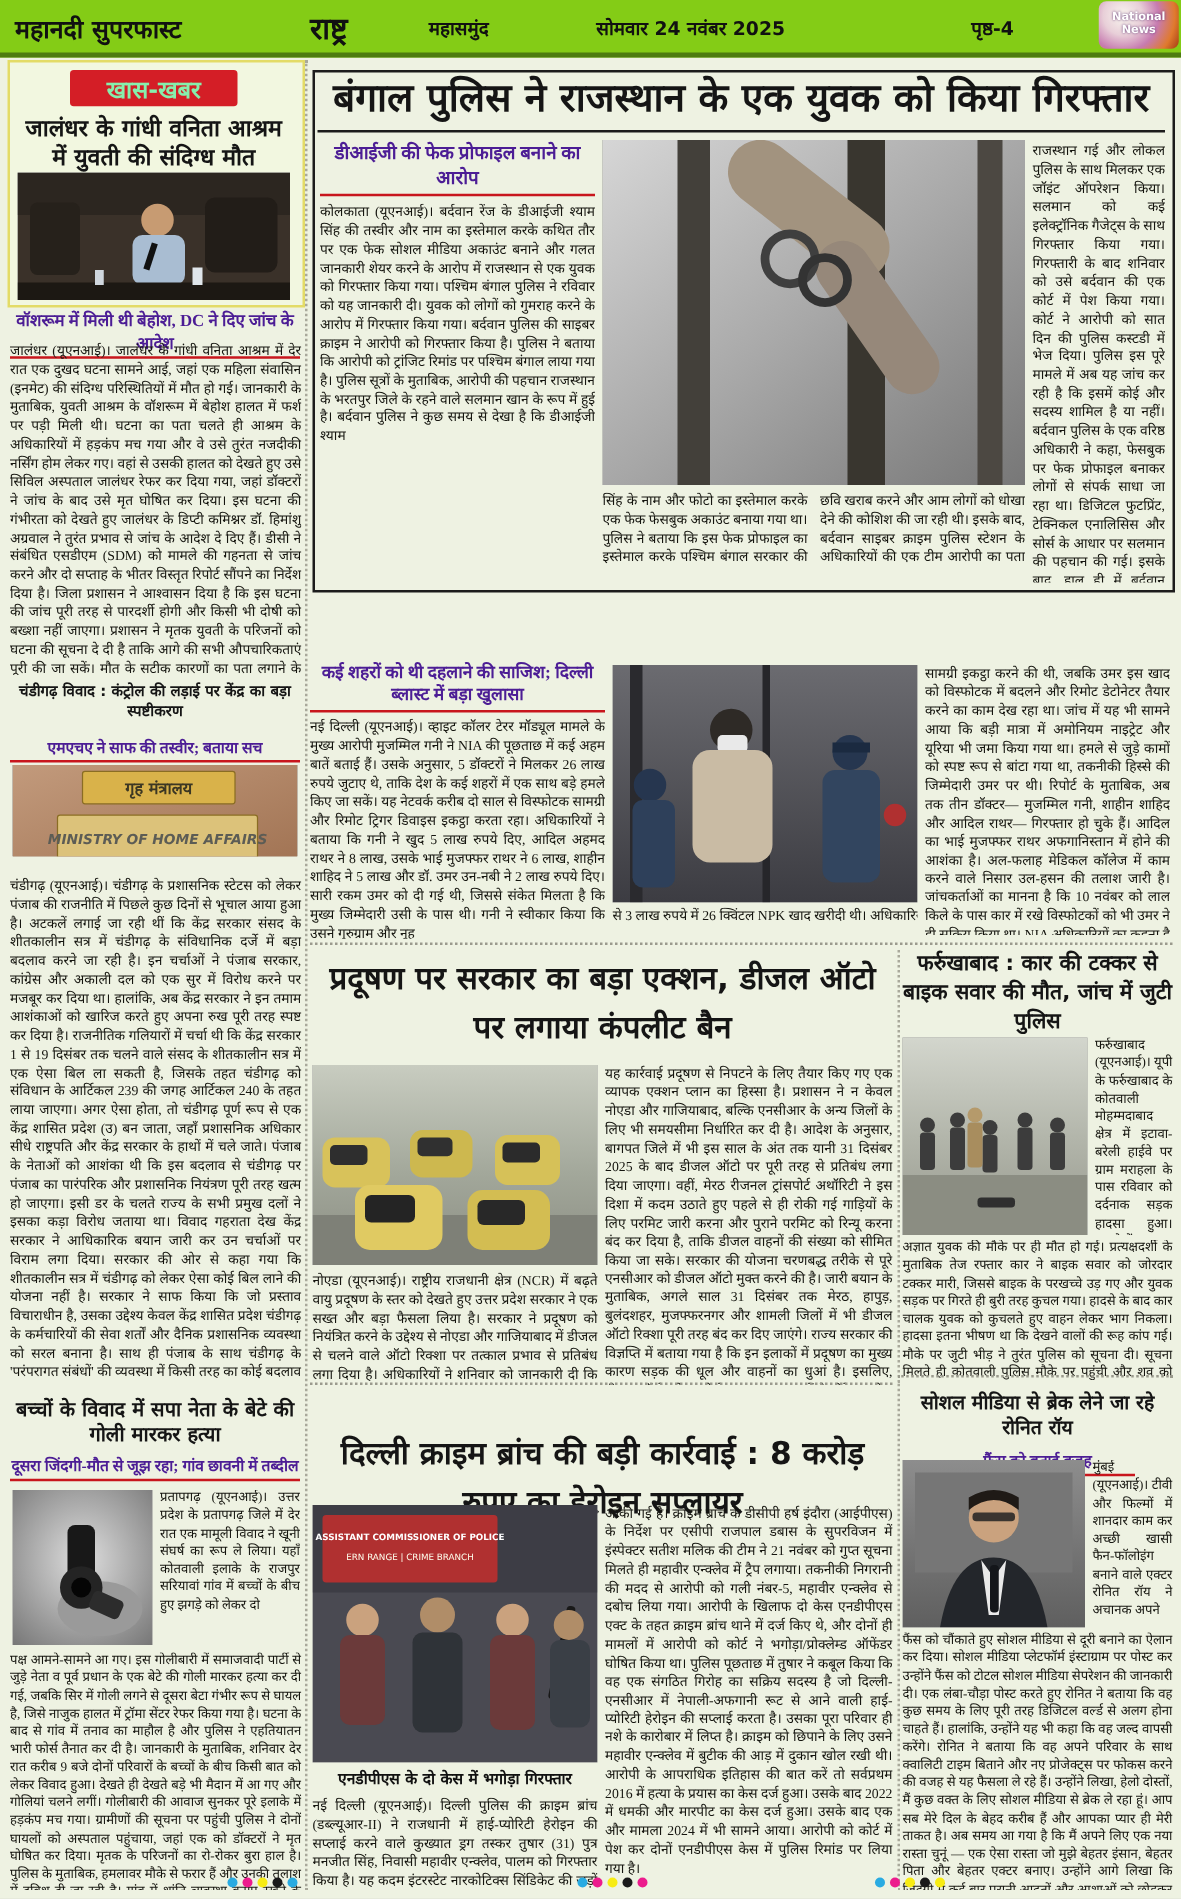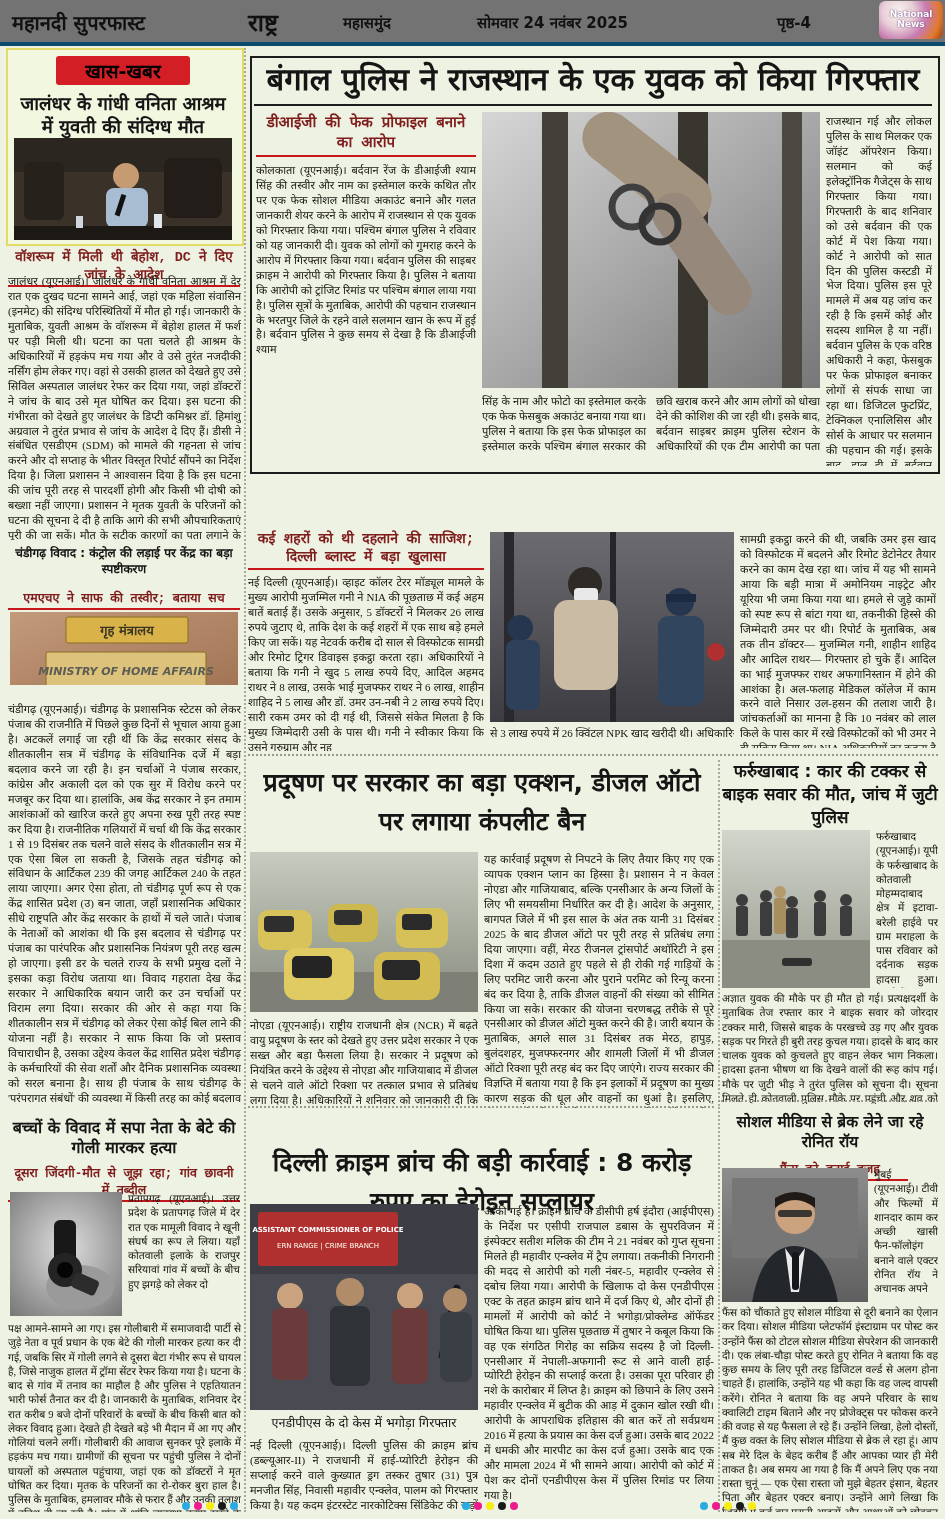--- a/index.html
+++ b/index.html
@@ -1,31 +1,31 @@
 <!DOCTYPE html>
 <html><head>
 <meta charset="utf-8">
 <style>
   html,body{margin:0;padding:0;}
   body{background:#d8d8d0;font-family:"Liberation Serif",serif;}
   .page{position:relative;width:945px;height:1519px;background:#eef2e2;margin:0 auto;overflow:hidden;}
   .abs{position:absolute;}
-  .masthead{left:0;top:0;width:945px;height:42px;background:#737373;border-bottom:4px solid #0c4a6e;}
+  .masthead{left:0;top:0;width:945px;height:42px;background:#84cc16;border-bottom:4px solid #4d7c0f;}
   .mast-item{position:absolute;color:#111;white-space:nowrap;font-family:"DejaVu Sans",sans-serif;}
   .logo{position:absolute;right:2px;top:1px;width:64px;height:38px;border-radius:6px;
         background:radial-gradient(circle at 30% 30%,#f9f6ef 0%,#e8cfd8 30%,#c77bb0 55%,#e07a2e 80%,#a33c12 100%);
         color:#fff;font-family:"DejaVu Sans",sans-serif;font-size:9px;font-weight:bold;
         display:flex;flex-direction:column;align-items:center;justify-content:center;line-height:1.1;
         text-shadow:0 0 2px #5a2d6e;text-align:right;}
   .hl{font-family:"DejaVu Sans",sans-serif;font-weight:bold;color:#151515;text-align:center;}
-  .subhead{font-family:Liberation Mono, monospace;font-weight:bold;color:#7f1d1d;text-align:center;
+  .subhead{font-family:Liberation Serif, serif;font-weight:bold;color:#4c1d95;text-align:center;
            border-bottom:2px solid #c8161d;padding-bottom:2px;}
   .body-text{font-size:11px;line-height:1.36;text-align:justify;color:#15150f;overflow:hidden;}
-  .cap{font-weight:normal;text-align:center;color:#111;font-family:"DejaVu Sans",sans-serif;}
-  .label-box{background:#d41e26;color:#000000;font-family:"DejaVu Sans",sans-serif;font-weight:bold;
+  .cap{font-weight:bold;text-align:center;color:#111;font-family:"DejaVu Sans",sans-serif;}
+  .label-box{background:#d41e26;color:#86efac;font-family:"DejaVu Sans",sans-serif;font-weight:bold;
              display:flex;align-items:center;justify-content:center;border-radius:3px;}
   .panel{background:#f2f7e0;border:2px solid #e3db67;}
   .photo{overflow:hidden;background:#999;}
   .vdot{border-left:2px dotted #a9a99b;width:0;}
   .hdot{border-top:2px dotted #9a9a8d;height:0;}
   .boxed{border:2px solid #1c1c1c;}
   .twocol{column-count:2;column-gap:10px;}
   .regmarks{display:flex;gap:4px;align-items:center;}
   .regmarks i{display:block;width:8px;height:8px;border-radius:50%;}
   svg text{font-family:"DejaVu Sans",sans-serif;}

